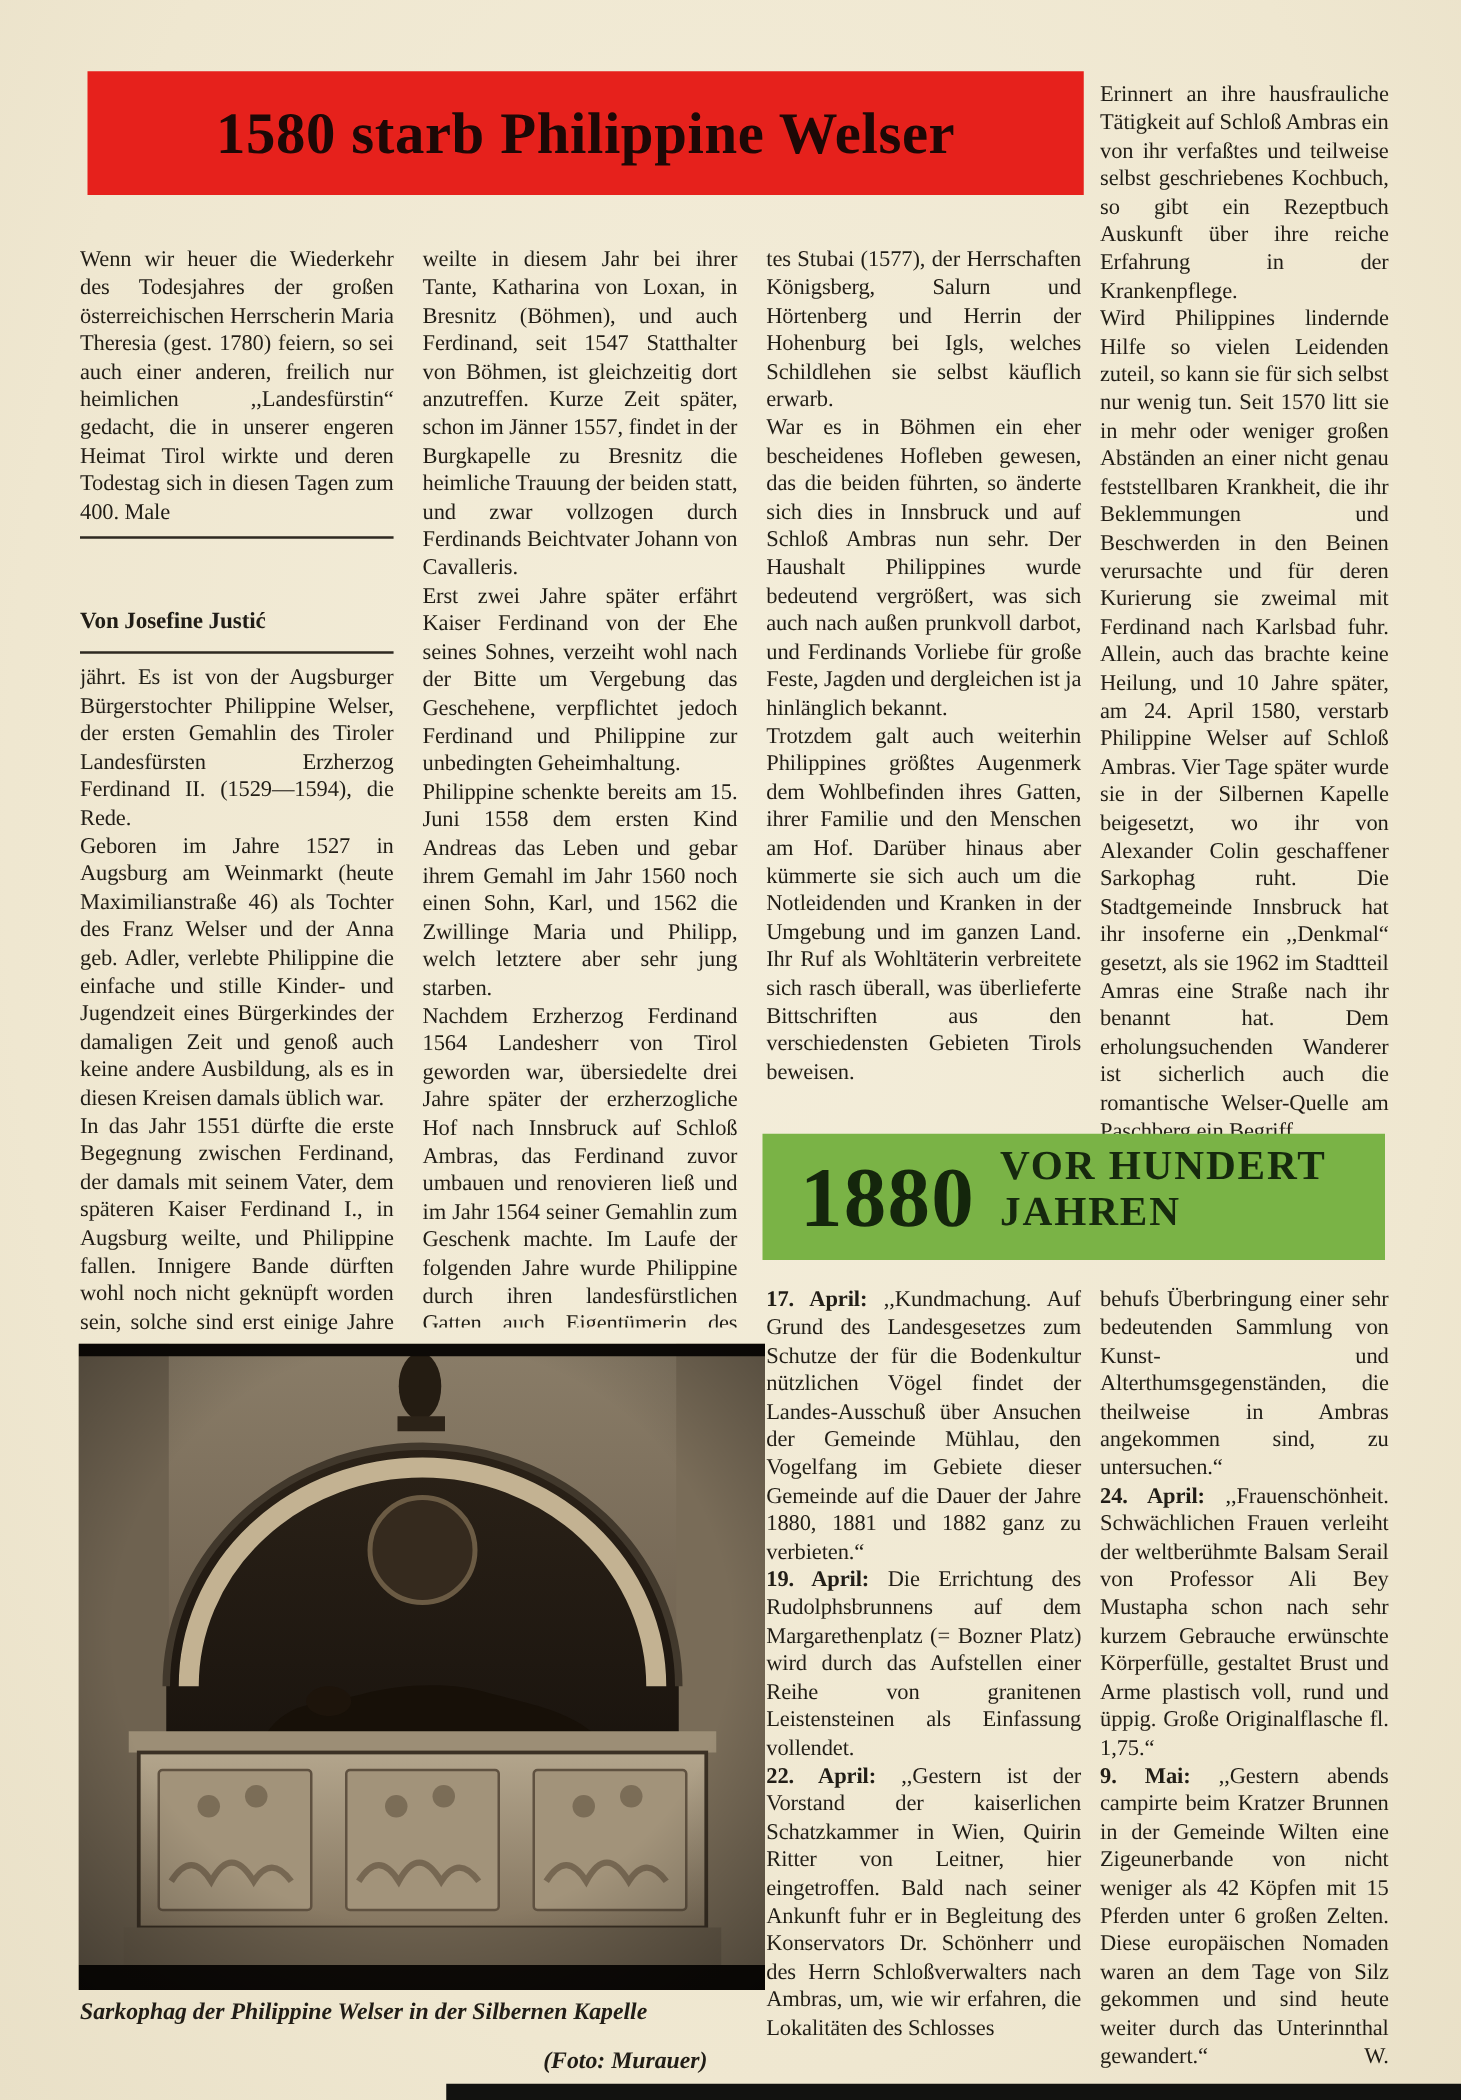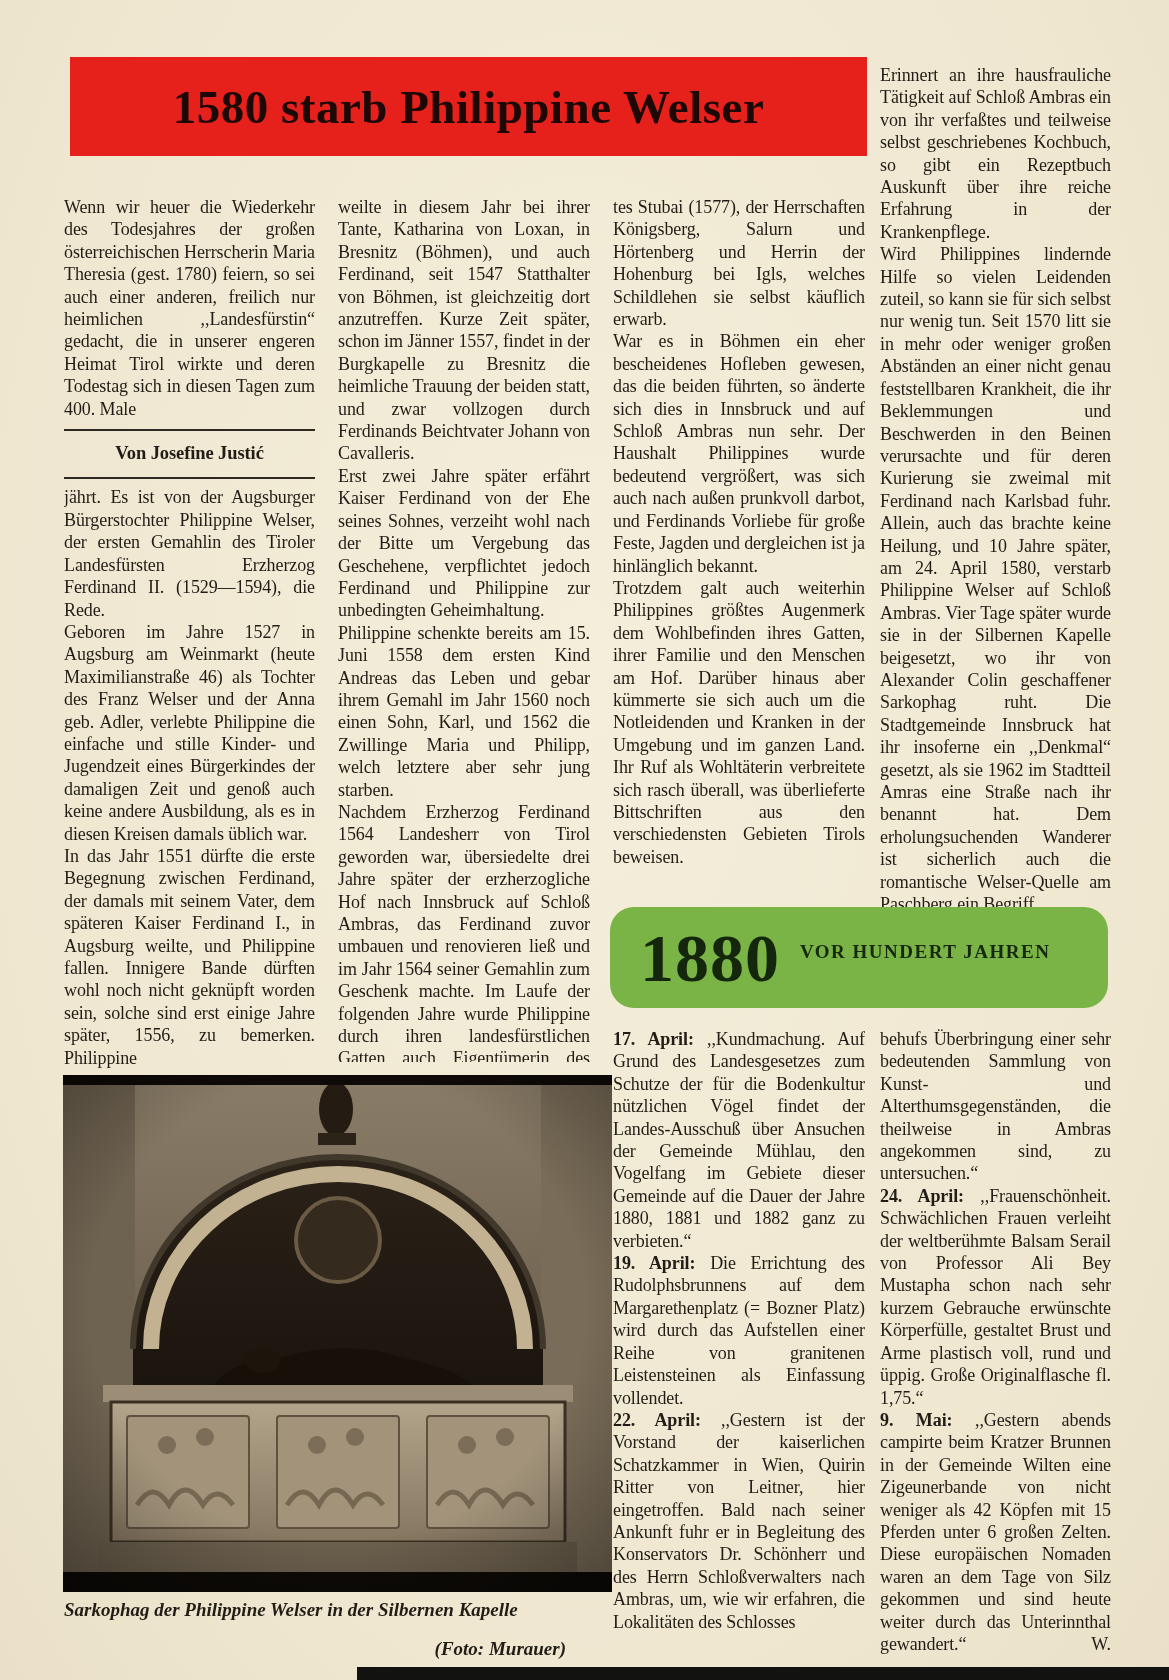--- a/index.html
+++ b/index.html
@@ -17,31 +17,31 @@
   .banner-red h1{
     margin:0;font-size:47px;font-weight:700;color:#1d0806;letter-spacing:.5px;
   }
   .col{
     position:absolute;text-align:justify;font-size:18px;line-height:22.4px;
     letter-spacing:-.1px;overflow:hidden;hyphens:auto;-webkit-hyphens:auto;
   }
   .col p{margin:0;}
   .byline-block{margin:9px 0 7px;}
   .rule{border-top:2px solid #2e2921;height:0;}
-  .byline{text-align:center;font-weight:700;font-size:18.5px;padding:11px 0 13px;}
+  .byline{text-align:left;font-weight:700;font-size:18.5px;padding:11px 0 13px;margin-top:44px;}
   .col1{left:64px;top:196px;width:251px;height:876px;}
   .col2{left:338px;top:196px;width:252px;height:866px;}
   .col3{left:613px;top:196px;width:252px;height:688px;}
   .col4{left:880px;top:64px;width:231px;height:932px;}
   .banner-green{
     position:absolute;left:610px;top:907px;width:498px;height:101px;
-    background:#7ab346;display:flex;align-items:center;padding-left:30px;box-sizing:border-box;border-radius:24px;
+    background:#7ab346;display:flex;align-items:center;padding-left:30px;box-sizing:border-box;
   }
   .banner-green .year{font-size:68px;font-weight:900;color:#14260c;line-height:1;letter-spacing:1px;}
-  .banner-green .label{font-size:19px;font-weight:700;color:#16290e;margin-left:20px;letter-spacing:1.5px;position:relative;top:-6px;}
+  .banner-green .label{font-size:33px;font-weight:700;color:#16290e;margin-left:20px;letter-spacing:1.5px;position:relative;top:-6px;}
   .news-left{left:613px;top:1028px;width:252px;height:628px;}
   .news-right{left:880px;top:1028px;width:231px;height:638px;}
   .lead{font-weight:700;}
   .lead:not(:empty)::after{content:" ";}
   .sign{float:right;}
   .photo{
     position:absolute;left:63px;top:1075px;width:549px;height:517px;margin:0;
     background:#4a4135;
   }
   .photo svg{display:block;}

